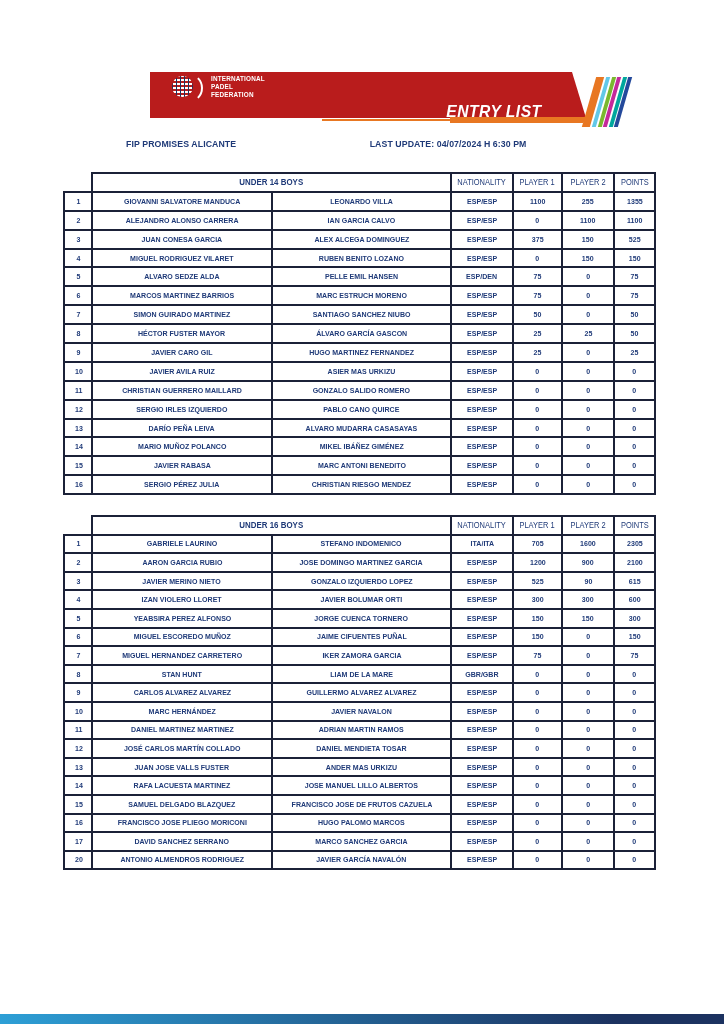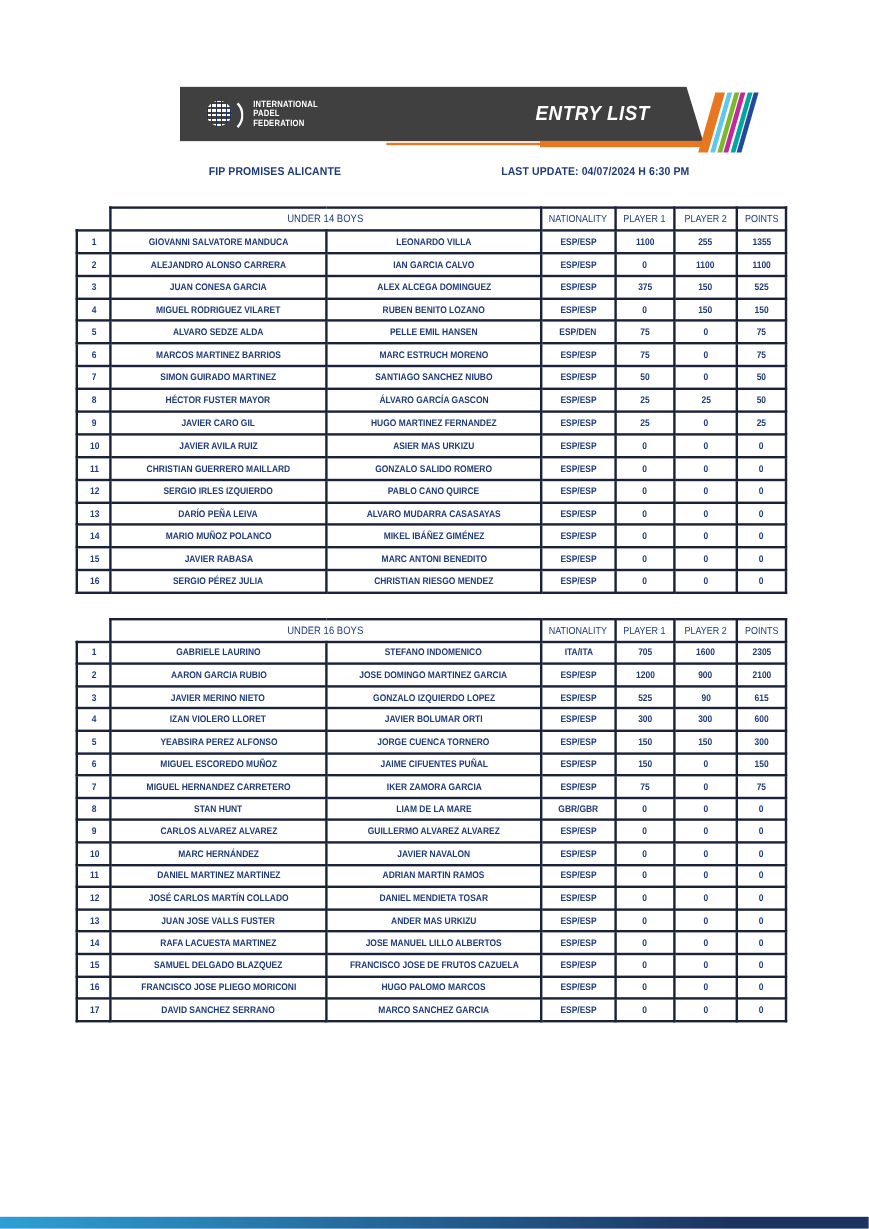--- a/index.html
+++ b/index.html
@@ -3,23 +3,23 @@
 <meta charset="utf-8">
 <style>
   html,body{margin:0;padding:0;}
   body{
     width:724px;height:1024px;position:relative;background:#ffffff;overflow:hidden;
     font-family:"Liberation Sans", sans-serif;
   }
   
   .banner{
     position:absolute;left:150px;top:72px;width:436px;height:46px;
-    background:#404040;
+    background:#b91c1c;
     clip-path:polygon(0 0, calc(100% - 14px) 0, 100% 100%, 0 100%);
-    display:flex;align-items:center;
+    display:flex;flex-direction:column;
   }
   .logo{display:flex;align-items:center;gap:7px;margin-left:20px;}
   .globe-wrap{position:relative;width:34px;height:30px;}
   .globe{
     position:absolute;left:2px;top:4px;width:21px;height:21px;border-radius:50%;
     background:
       repeating-linear-gradient(90deg,#1c3260 0 1px,transparent 1px 4px),
       repeating-linear-gradient(0deg,#ffffff 0 2px,transparent 2px 4px);
   }
   .globe-arc{
@@ -39,41 +39,41 @@
     position:absolute;left:450px;top:117px;width:138px;height:6px;background:#e87722;
     clip-path:polygon(0 0,100% 0,calc(100% - 5px) 100%,0 100%);
   }
   .stripes{position:absolute;left:589px;top:77px;height:50px;display:flex;gap:2px;}
   .stripe{height:100%;transform:skewX(-16deg);}
   .stripe.s0{width:8px;}
   .stripe.s1,.stripe.s2,.stripe.s3,.stripe.s4,.stripe.s5{width:3.5px;}
   
   .subheader{
     position:absolute;left:126px;top:138px;width:400px;
-    display:flex;justify-content:space-between;align-items:center;margin-left:48px;
+    display:flex;justify-content:space-between;align-items:center;
   }
   .subheader .txt{
     color:#1f3a78;font-weight:700;font-size:9.5px;white-space:nowrap;letter-spacing:.1px;
   }
   .event-name{transform:scaleX(.92);transform-origin:0 50%;}
   .last-update{transform:scaleX(.92);transform-origin:100% 50%;}
   
   table.entry-table{
     position:absolute;border-collapse:collapse;table-layout:fixed;width:591px;
   }
   .t1{left:63px;top:172px;}
   .t2{left:63px;top:515px;}
   .entry-table td,.entry-table th{
     border:2px solid #1b2138;padding:0;text-align:center;vertical-align:middle;
     color:#1f3a78;overflow:hidden;white-space:nowrap;
   }
   .t1 tr{height:18.9px;}
   .t2 tr{height:18.6px;}
   .td-ghost{border:none !important;background:#ffffff;}
-  .th-title{font-size:9px;font-weight:400;}
+  .th-title{font-size:9px;font-weight:700;}
   .th-col{font-size:8.5px;font-weight:400;}
   .entry-table tbody td{font-size:8px;font-weight:700;}
   .td-num{text-align:right;padding-right:3px;}
   .cx{display:inline-block;transform:scaleX(.88);transform-origin:50% 50%;white-space:nowrap;}
   .td-num .cx{transform-origin:100% 50%;}
   
   .footer-bar{
     position:absolute;left:0;bottom:0;width:724px;height:10px;
     background:linear-gradient(90deg,#2d9fd6 0%,#1c3260 85%);
   }
@@ -446,16 +446,25 @@
   </tr>
       <tr>
     <td class="td-num"><span class="cx">17</span></td>
     <td><span class="cx">DAVID SANCHEZ SERRANO</span></td>
     <td><span class="cx">MARCO SANCHEZ GARCIA</span></td>
     <td><span class="cx">ESP/ESP</span></td>
     <td><span class="cx">0</span></td>
     <td><span class="cx">0</span></td>
     <td><span class="cx">0</span></td>
   </tr>
+      <tr>
+    <td class="td-num"><span class="cx">20</span></td>
+    <td><span class="cx">ANTONIO ALMENDROS RODRIGUEZ</span></td>
+    <td><span class="cx">JAVIER GARCÍA NAVALÓN</span></td>
+    <td><span class="cx">ESP/ESP</span></td>
+    <td><span class="cx">0</span></td>
+    <td><span class="cx">0</span></td>
+    <td><span class="cx">0</span></td>
+  </tr>
     </tbody>
 </table>
 
 <div class="footer-bar"></div>
 
 </body></html>

